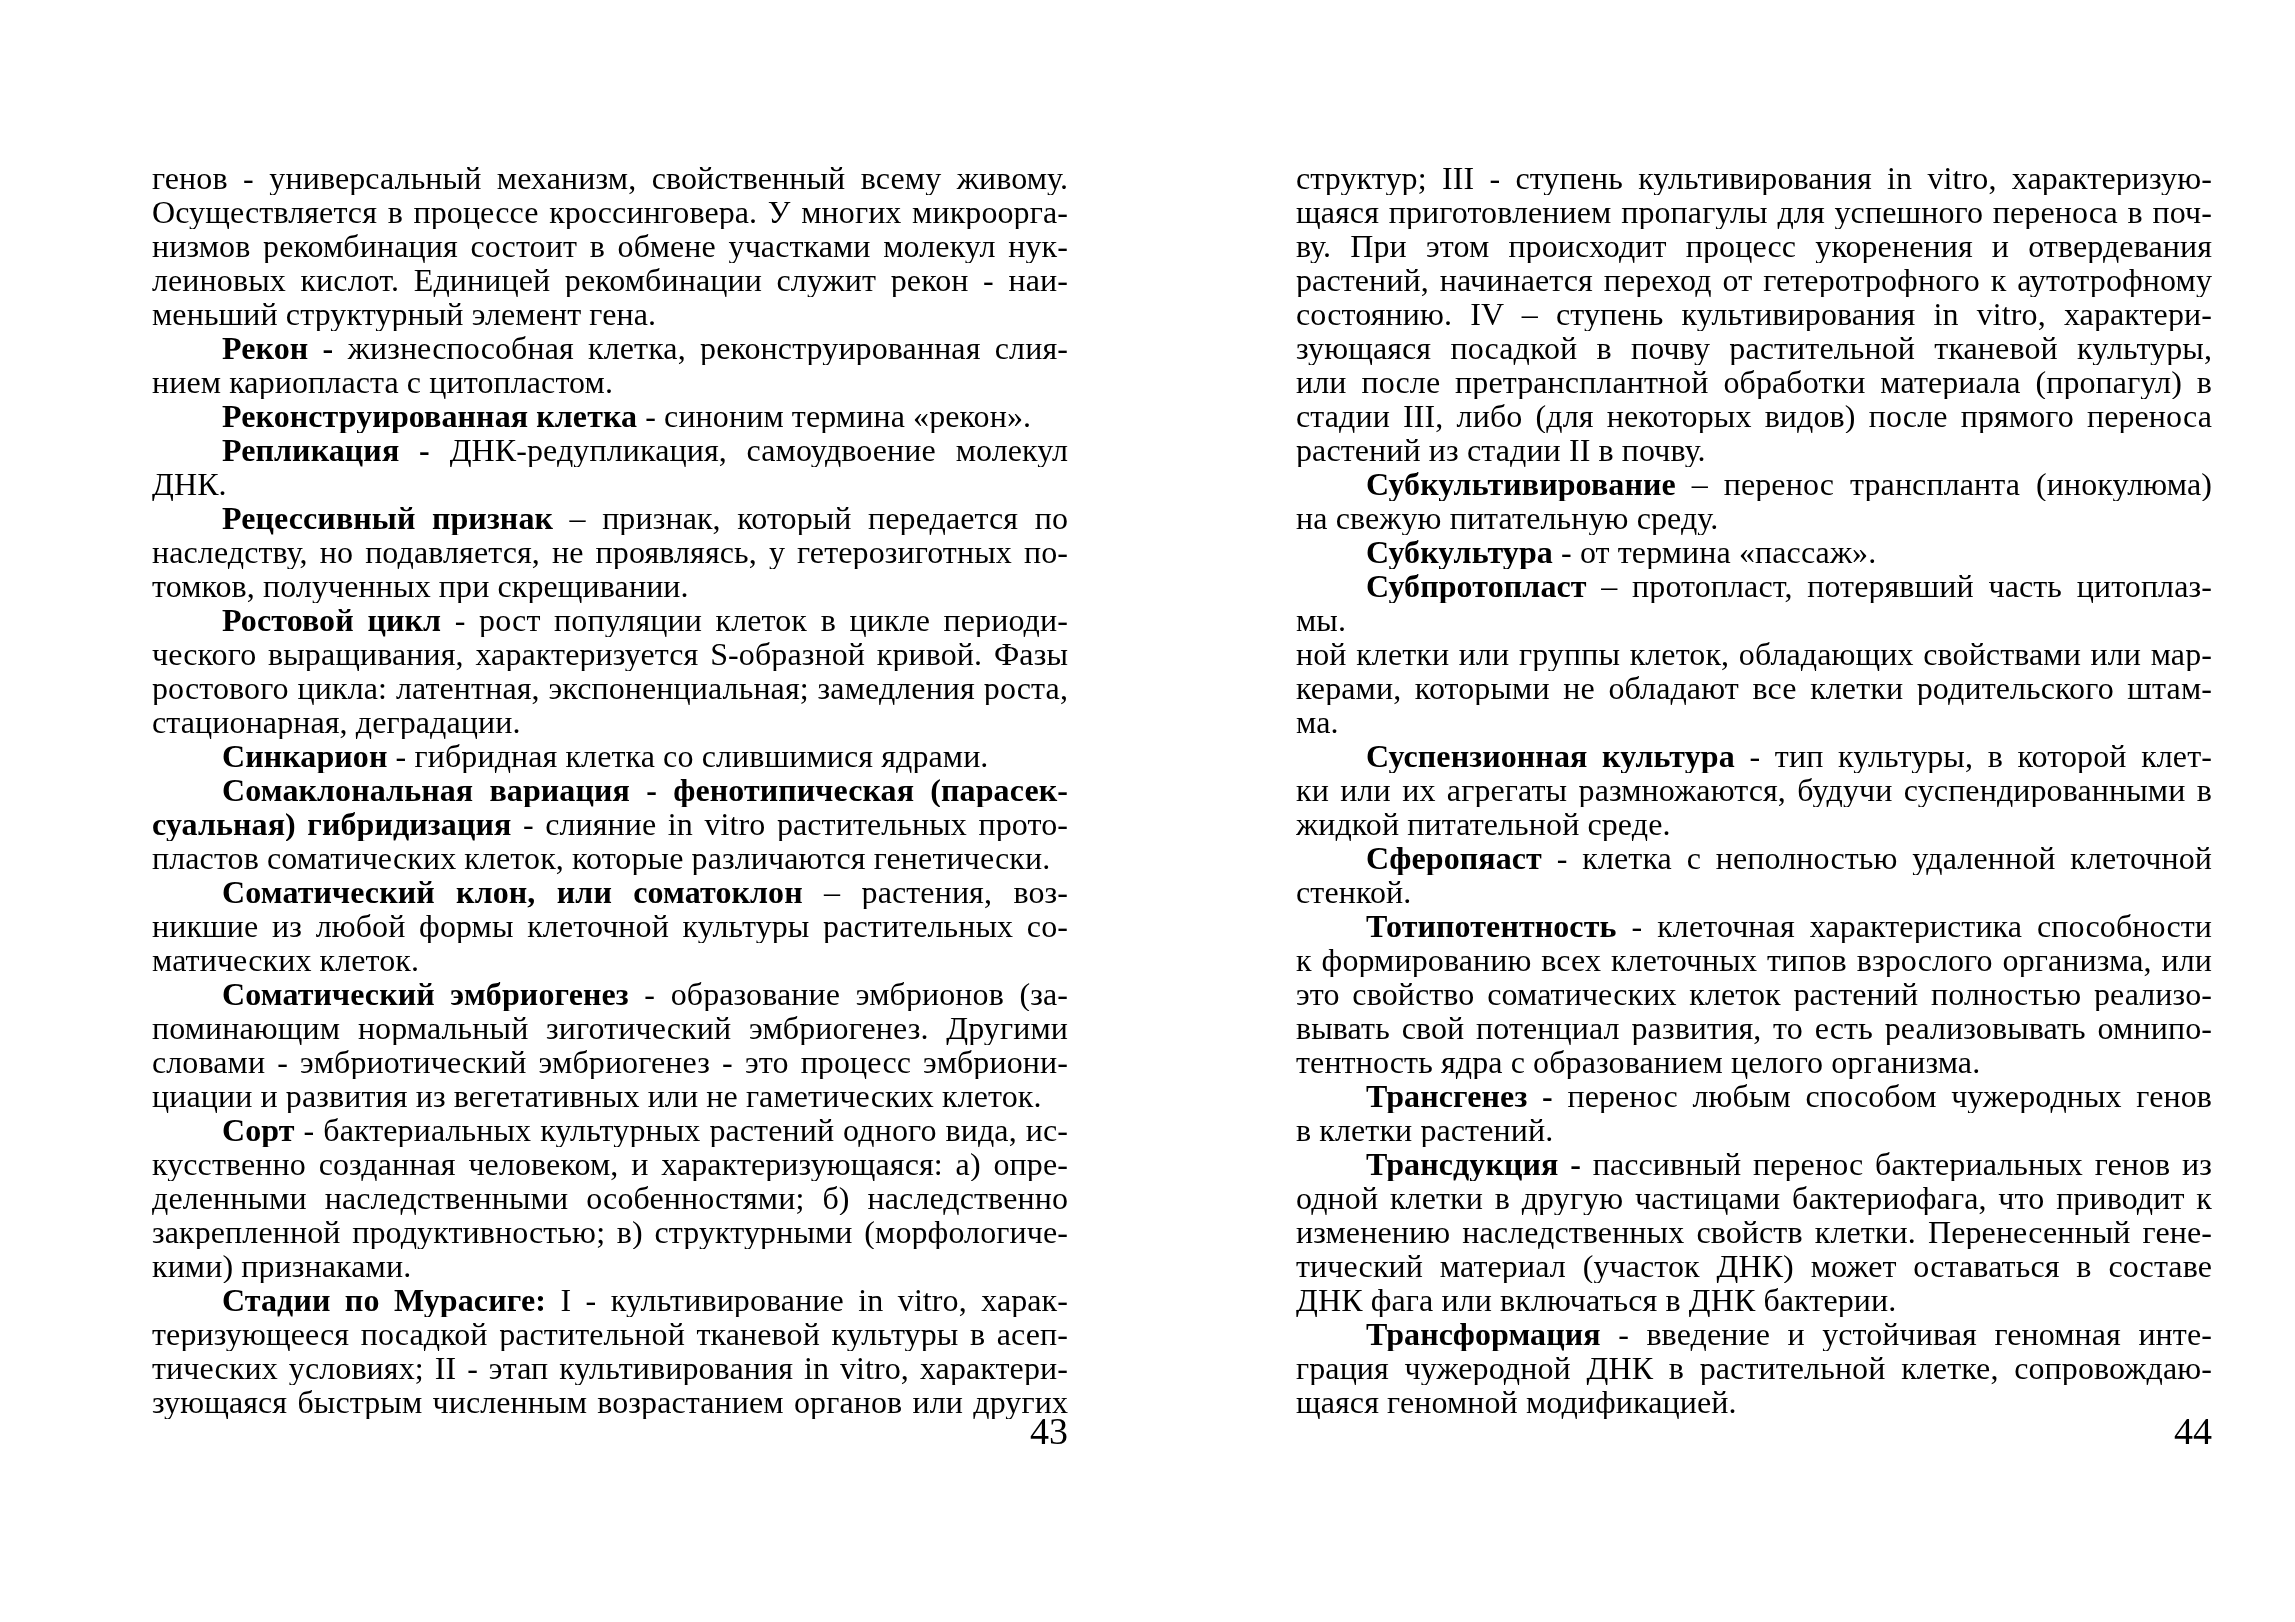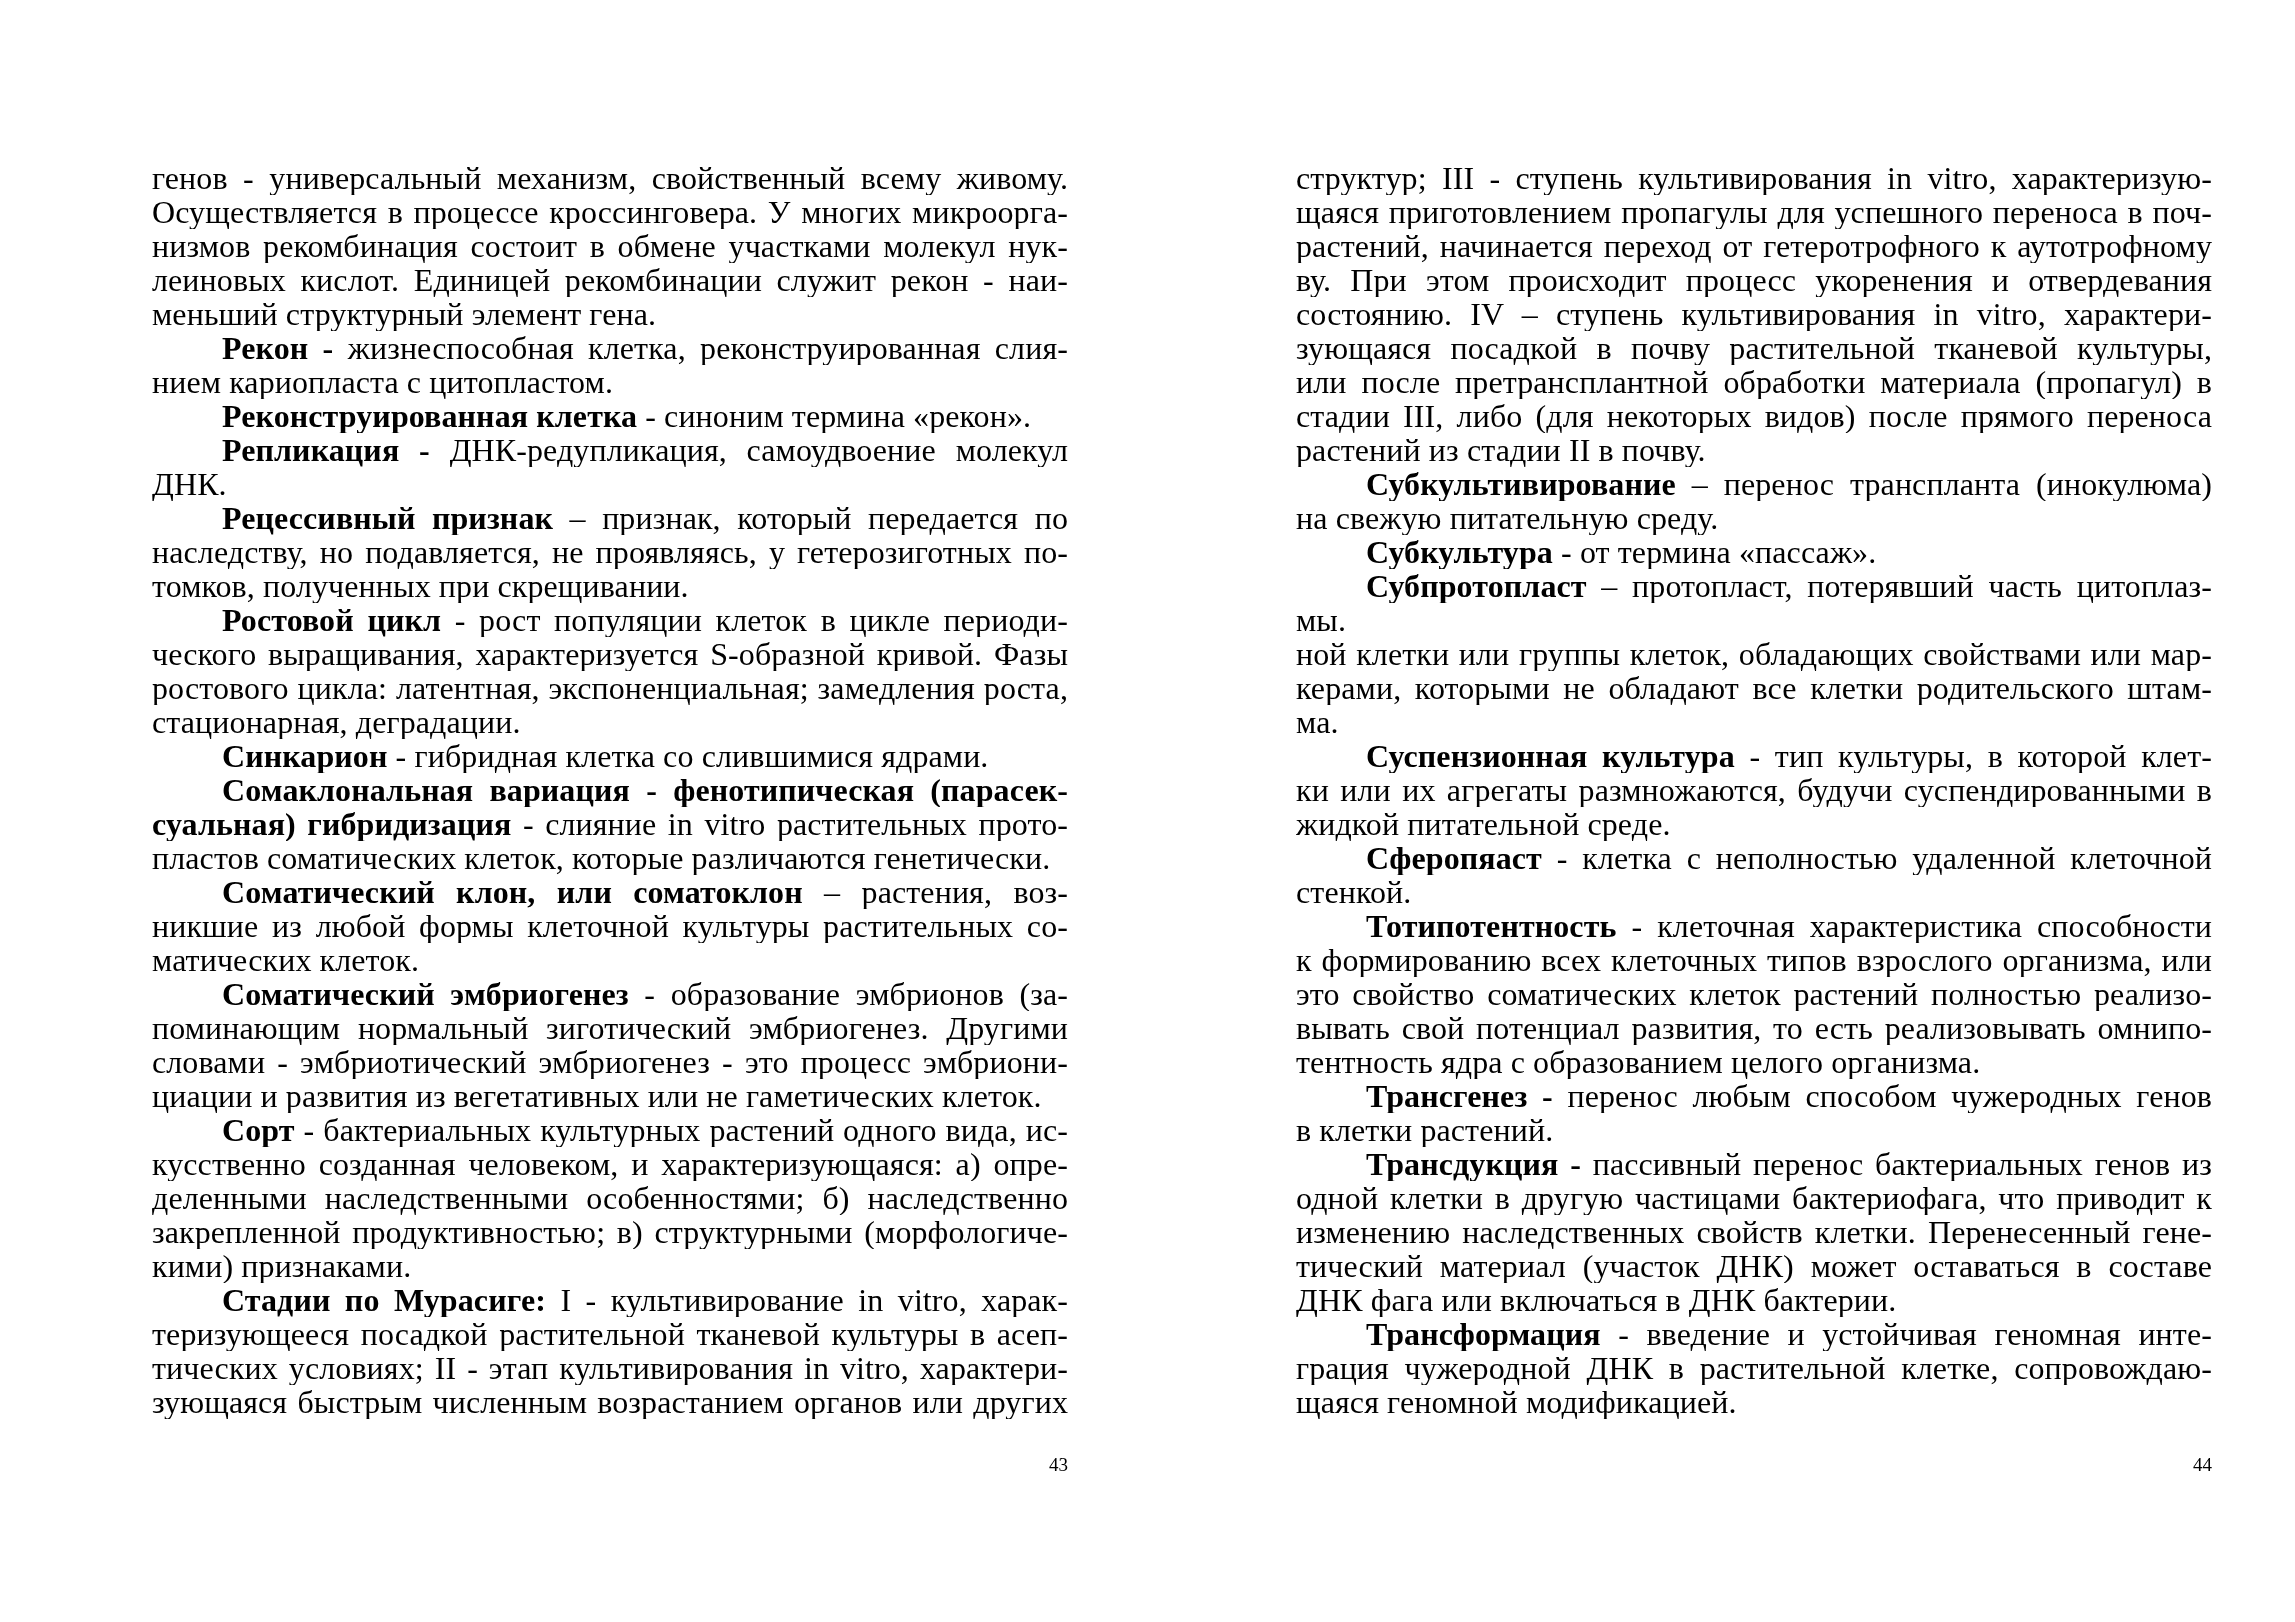--- a/index.html
+++ b/index.html
@@ -44,23 +44,23 @@
   .line.just {
     text-align: justify;
     text-align-last: justify;
   }
   .line.indent {
     text-indent: 70px;
   }
   .b { font-weight: 700; }
   .pagenum {
     position: absolute;
-    top: 1448px;
+    top: 1414px;
     width: 916px;
-    font-size: 19px;
+    font-size: 38px;
     line-height: 34px;
   }
   .pagenum-left  { left: 152px;  text-align: right; }
   .pagenum-right { left: 1296px; text-align: right;  }
 </style>
 </head>
 <body>
 
 <div class="spread">
 
@@ -104,22 +104,22 @@
         <div class="line just"><span>тических условиях; II - этап культивирования in vitro, характери-</span></div>
         <div class="line just"><span>зующаяся быстрым численным возрастанием органов или других</span></div>
       </div>
     <div class="pagenum pagenum-left">43</div>
   </section>
 
   <section class="page">
     <div class="textcol textcol-right">
         <div class="line just"><span>структур; III - ступень культивирования in vitro, характеризую-</span></div>
         <div class="line just"><span>щаяся приготовлением пропагулы для успешного переноса в поч-</span></div>
+        <div class="line just"><span>ву. При этом происходит процесс укоренения и отвердевания</span></div>
         <div class="line just"><span>растений, начинается переход от гетеротрофного к аутотрофному</span></div>
-        <div class="line just"><span>ву. При этом происходит процесс укоренения и отвердевания</span></div>
         <div class="line just"><span>состоянию. IV – ступень культивирования in vitro, характери-</span></div>
         <div class="line just"><span>зующаяся посадкой в почву  растительной тканевой культуры,</span></div>
         <div class="line just"><span>или после претрансплантной обработки материала (пропагул) в</span></div>
         <div class="line just"><span>стадии III, либо (для некоторых видов) после прямого переноса</span></div>
         <div class="line"><span>растений из стадии II в почву.</span></div>
         <div class="line indent just"><span class="b">Субкультивирование</span><span> – перенос транспланта (инокулюма)</span></div>
         <div class="line"><span>на свежую питательную среду.</span></div>
         <div class="line indent"><span class="b">Субкультура</span><span> - от термина «пассаж».</span></div>
         <div class="line indent just"><span class="b">Субпротопласт</span><span> – протопласт, потерявший часть цитоплаз-</span></div>
         <div class="line"><span>мы.</span></div>

